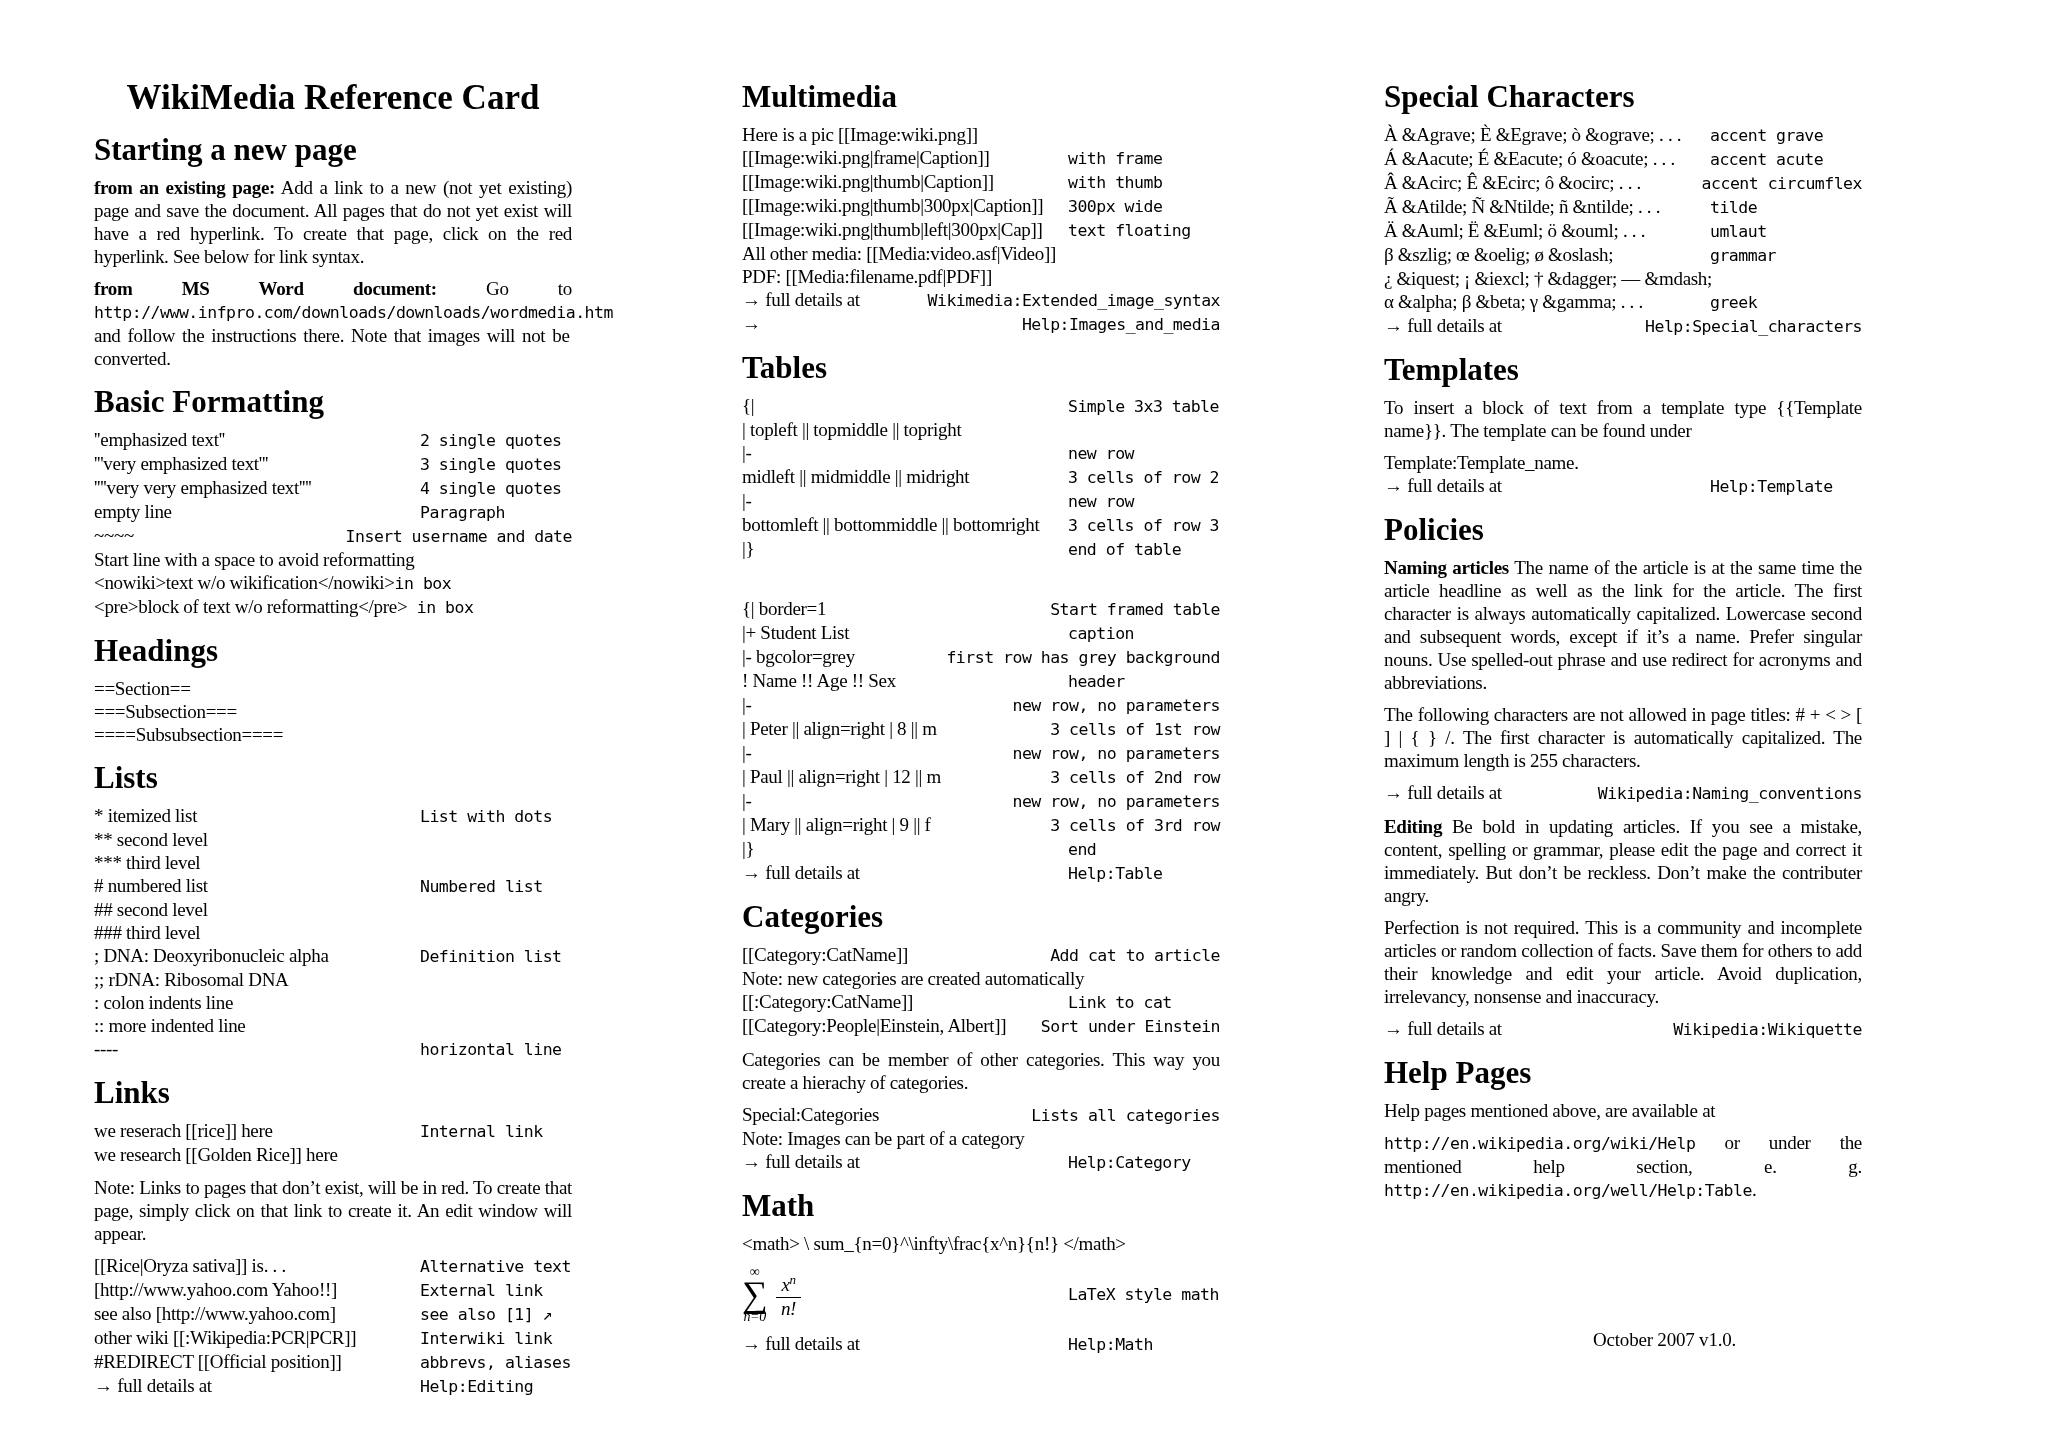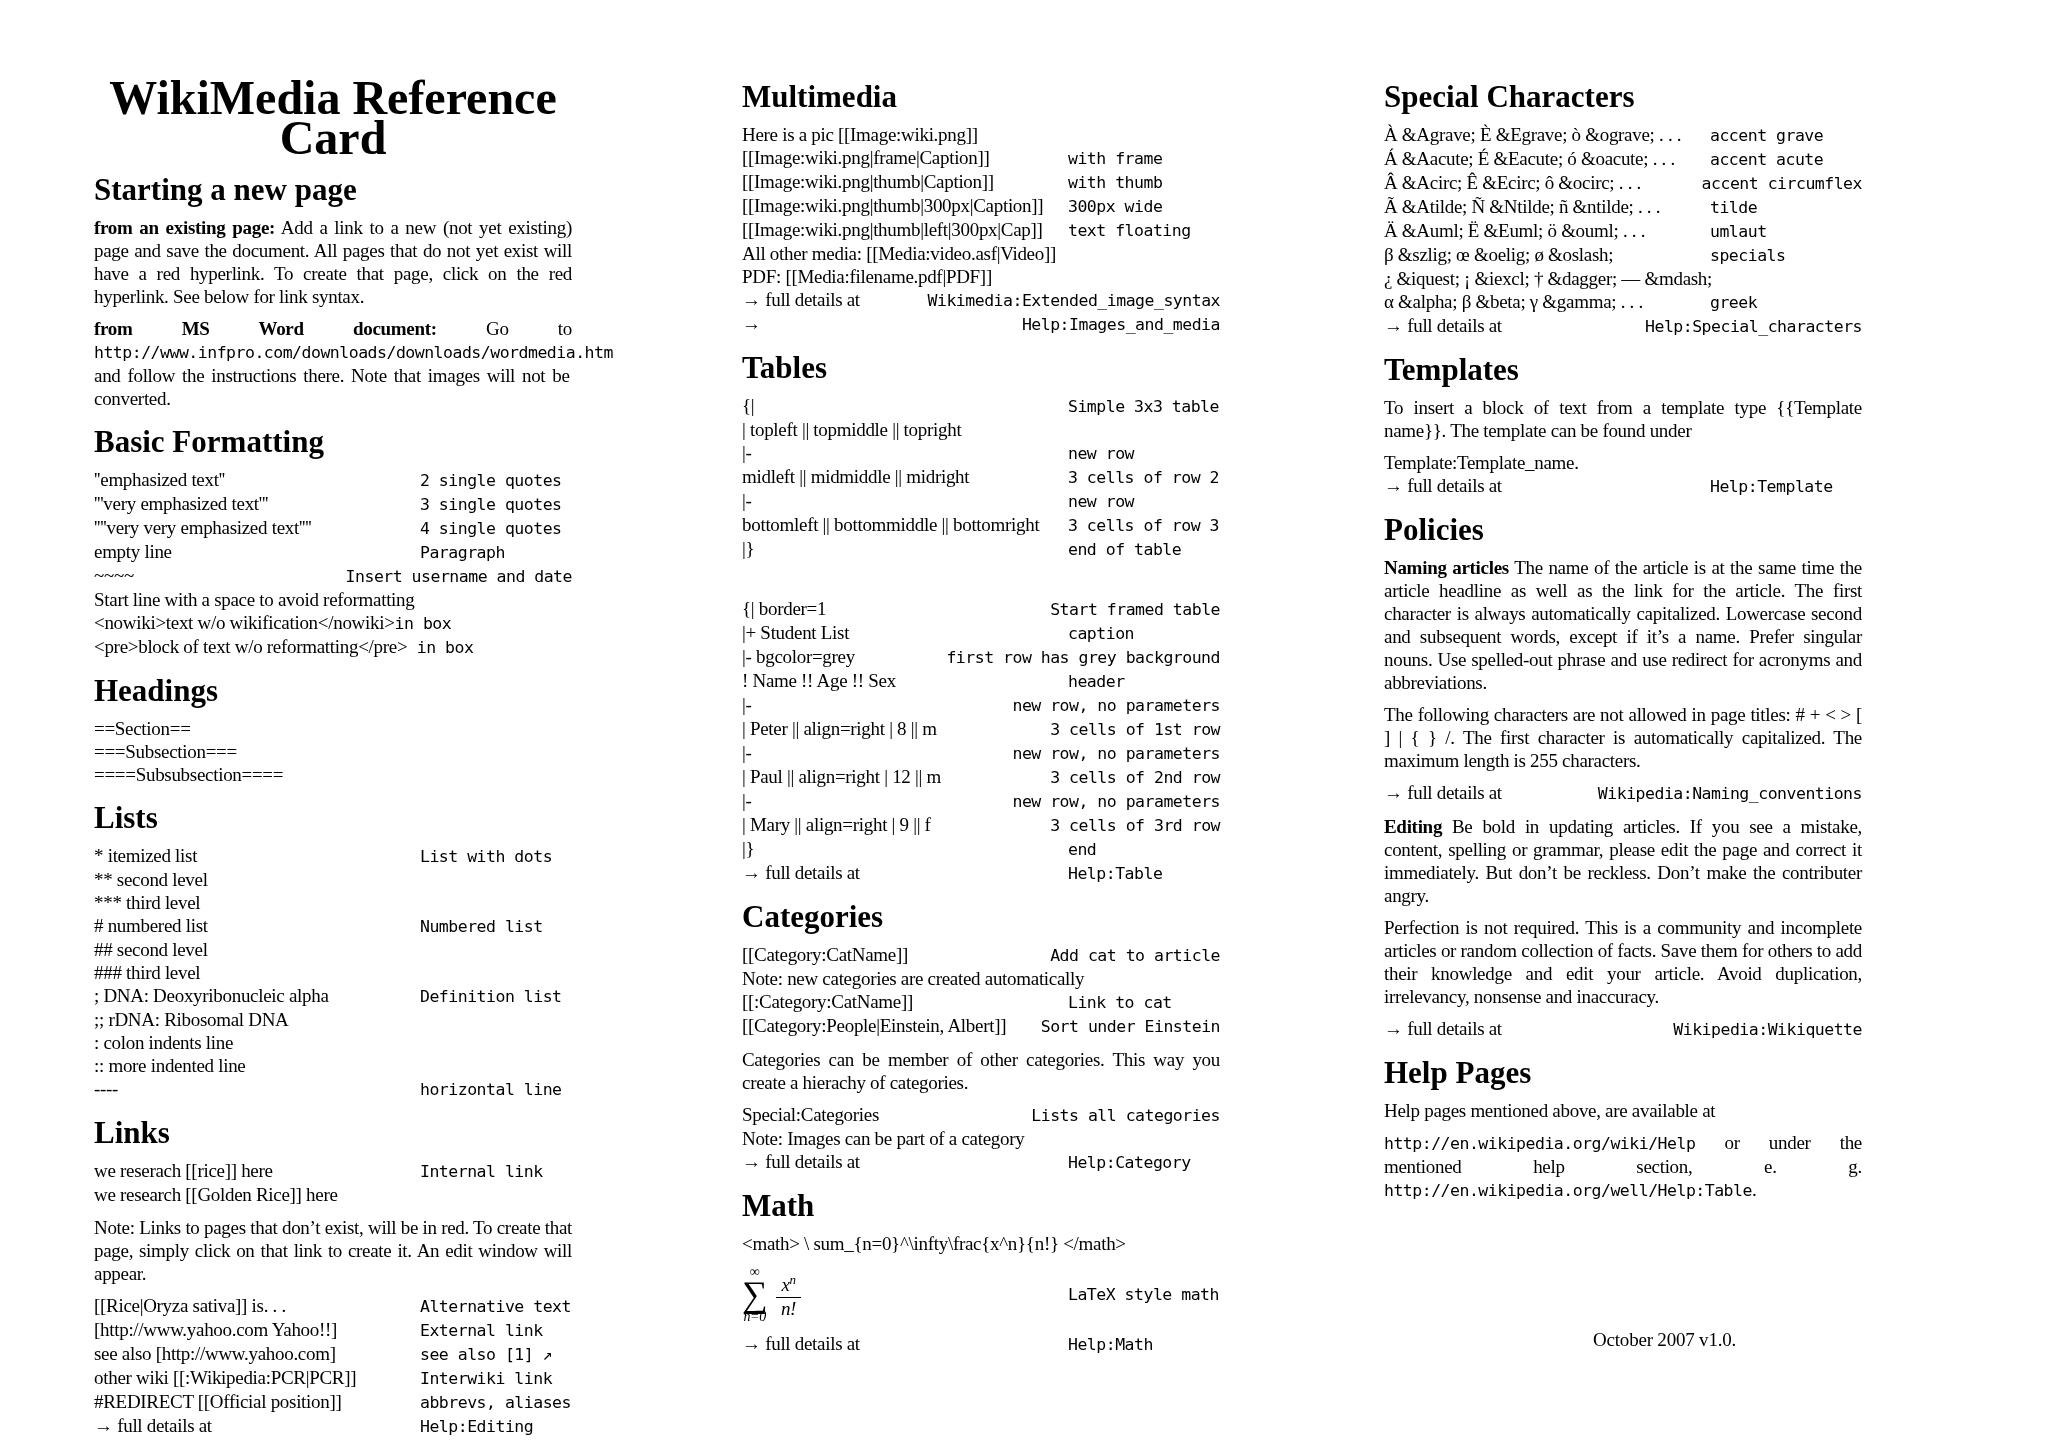--- a/index.html
+++ b/index.html
@@ -4,21 +4,21 @@
 <style>
   html,body{margin:0;padding:0;background:#e8e8e8;}
   .page{
     position:relative;width:2048px;height:1447px;background:#ffffff;color:#000;
     font-family:"Liberation Serif","DejaVu Serif",serif;overflow:hidden;
   }
   .col{position:absolute;top:78px;width:478px;}
   [data-colindex="0"]{left:94px;}
   [data-colindex="1"]{left:742px;}
   [data-colindex="2"]{left:1384px;}
-  h1.title{font-size:48px;line-height:40px;margin:0 0 12px 0;text-align:center;font-weight:bold;}
+  h1.title{font-size:35px;line-height:40px;margin:0 0 12px 0;text-align:center;font-weight:bold;}
   h2.sec{font-size:31px;line-height:38px;margin:13px 0 7px 0;font-weight:bold;}
   .col > h2.sec:first-child{margin-top:0;}
   p.para{font-size:19px;line-height:23px;margin:4px 0 9px 0;text-align:justify;letter-spacing:-0.3px;}
   .rm{}
   .bold{font-weight:bold;margin-top:8px;}
   .mono,
   .row .desc{font-family:"DejaVu Sans Mono","Liberation Mono",monospace;font-size:16.5px;letter-spacing:-0.5px;}
   .rows{margin:3px 0 10px 0;}
   .row{display:flex;align-items:baseline;line-height:23px;font-size:19px;letter-spacing:-0.3px;white-space:nowrap;}
   .row .code{flex:0 0 auto;}
@@ -362,21 +362,21 @@
         <div class="row">
           <span class="code"><span class="rm">Ã &amp;Atilde; Ñ &amp;Ntilde; ñ &amp;ntilde; . . .</span></span>
           <span class="desc">tilde</span>
         </div>
         <div class="row">
           <span class="code"><span class="rm">Ä &amp;Auml; Ë &amp;Euml; ö &amp;ouml; . . .</span></span>
           <span class="desc">umlaut</span>
         </div>
         <div class="row">
           <span class="code"><span class="rm">β &amp;szlig; œ &amp;oelig; ø &amp;oslash;</span></span>
-          <span class="desc">specials</span>
+          <span class="desc">grammar</span>
         </div>
         <div class="row">
           <span class="code"><span class="rm">¿ &amp;iquest; ¡ &amp;iexcl; † &amp;dagger; — &amp;mdash;</span></span>
         </div>
         <div class="row">
           <span class="code"><span class="rm">α &amp;alpha; β &amp;beta; γ &amp;gamma; . . .</span></span>
           <span class="desc">greek</span>
         </div>
         <div class="row">
           <span class="code"><span class="rm">→ full details at</span></span>

